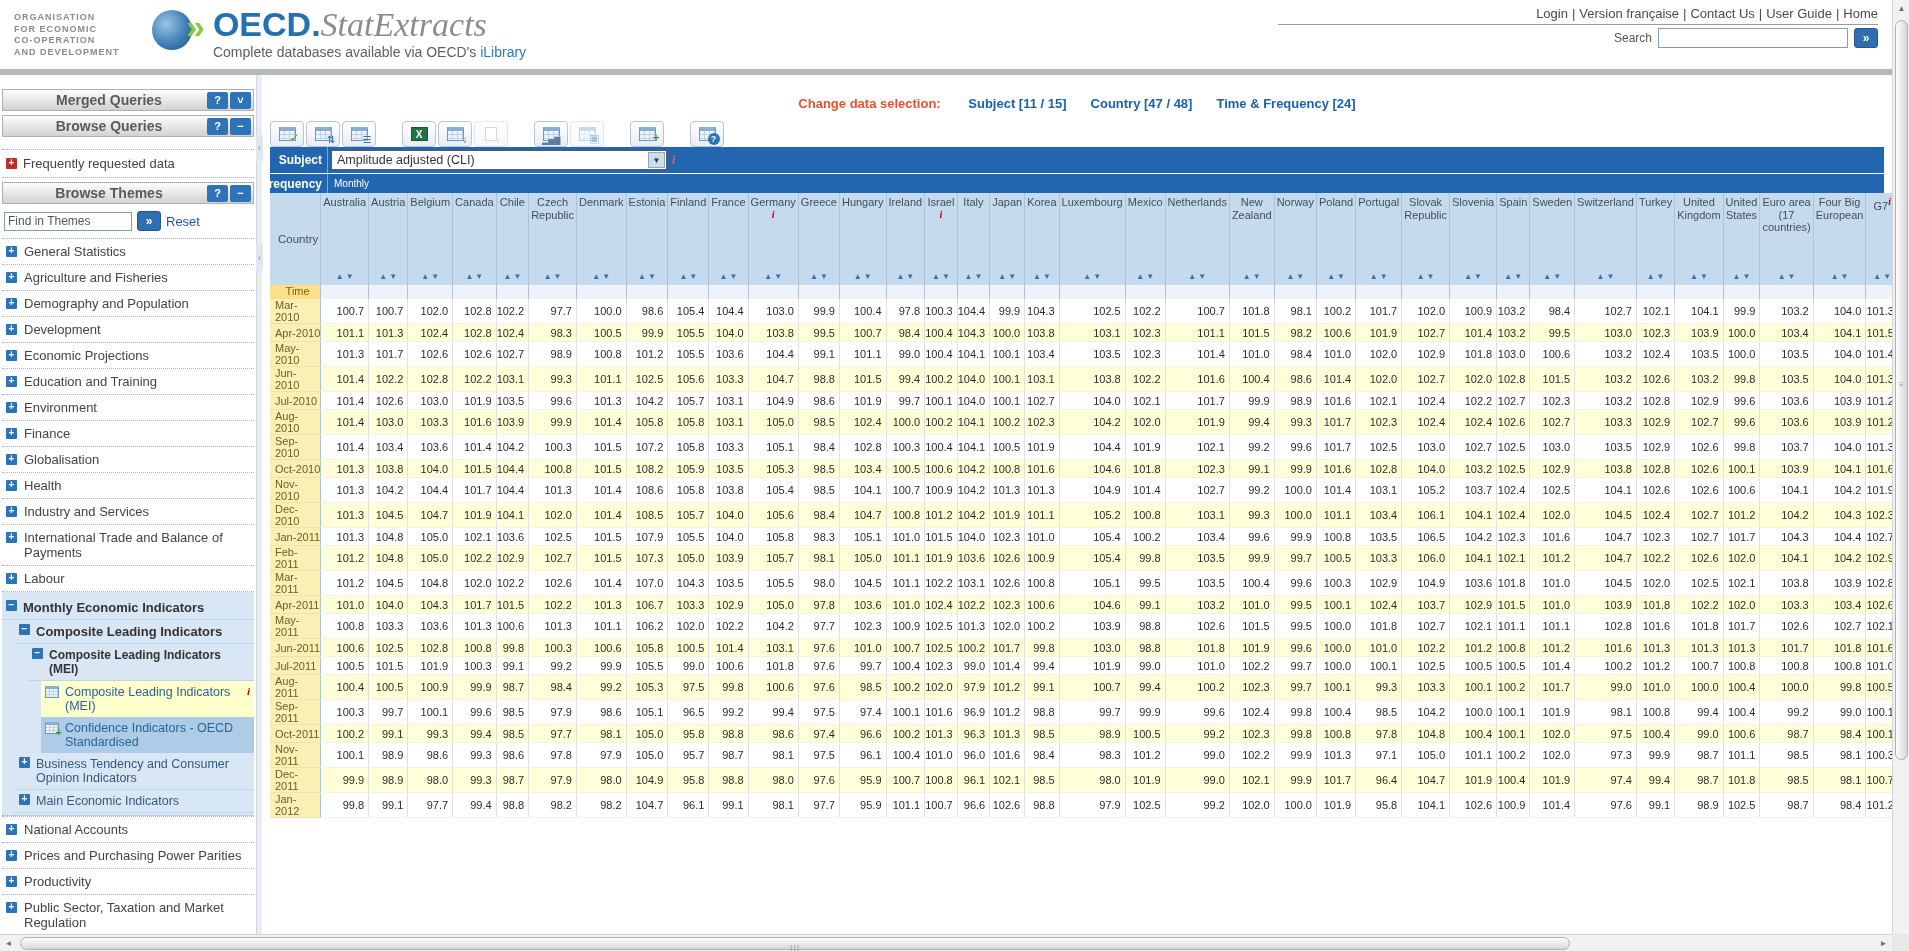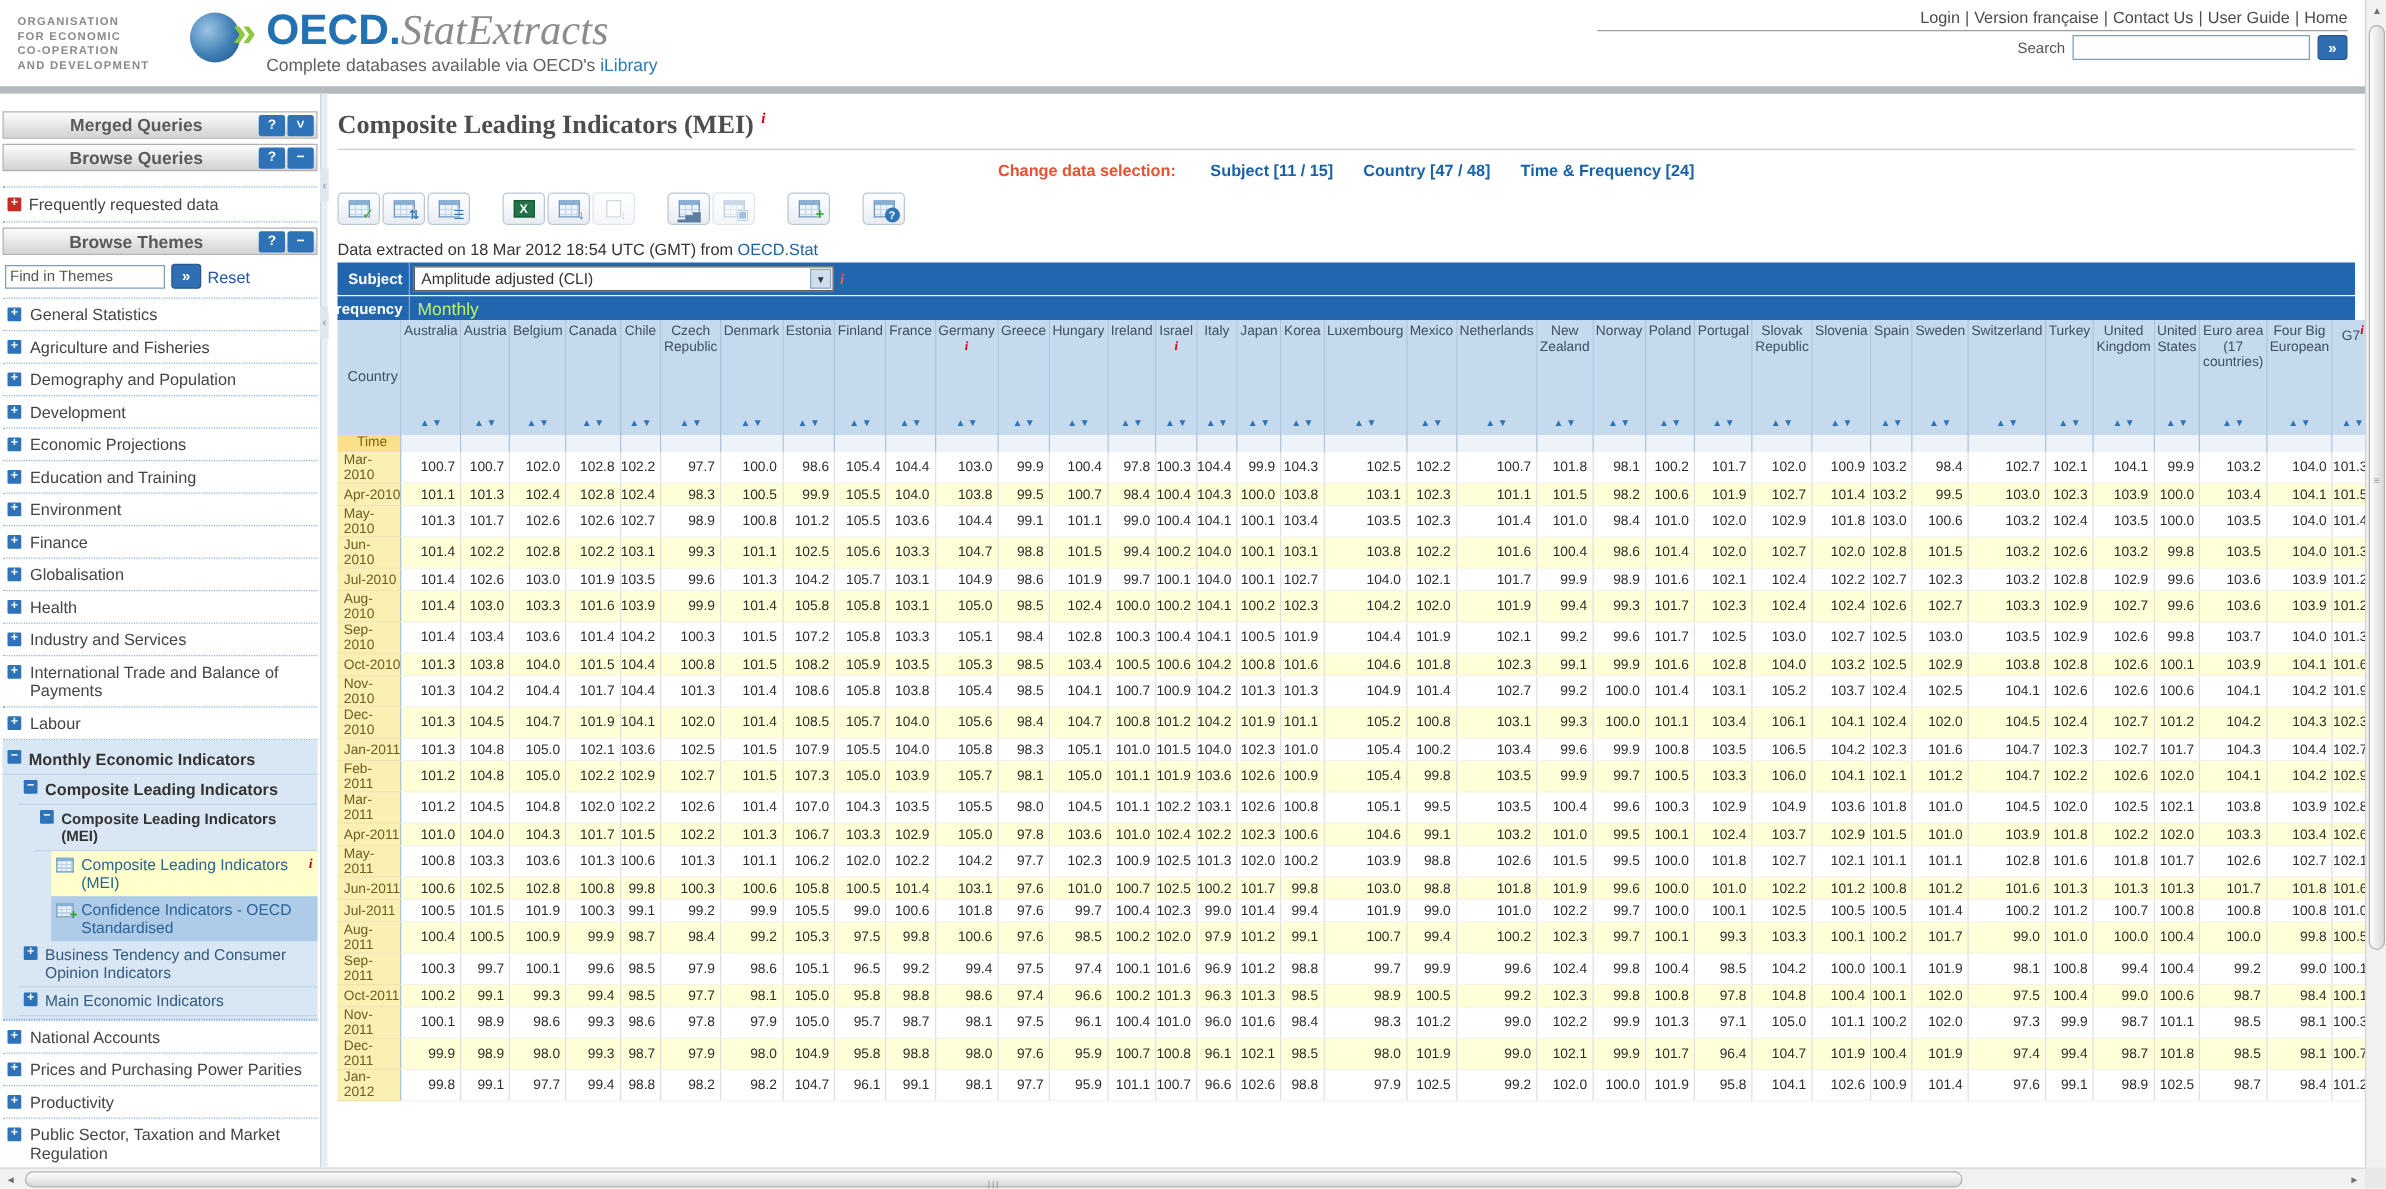--- a/index.html
+++ b/index.html
@@ -107,21 +107,21 @@
   .subject-bar { height:26px; }
   .freq-bar { height:19px; margin-top:1px; }
   .dim-label { width:58px; text-align:right; color:#fff; font-size:12px; font-weight:bold; padding-right:5px;
                border-right:1px solid #7aa6cf; align-self:stretch; display:flex; align-items:center; justify-content:flex-end; }
   .select-box { margin-left:3px; width:336px; height:20px; background:#fff; border:1px solid #58595b;
                 display:flex; align-items:center; cursor:pointer; }
   .select-box .sel-val { flex:1; font-size:12.5px; color:#333; padding-left:5px; white-space:nowrap; overflow:hidden; }
   .ddbtn { width:17px; height:16px; margin-right:1px; background:#cfdeed; border:1px solid #8ba8c4; color:#333;
            font-size:8px; text-align:center; line-height:15px; }
   .bar-info { color:#ff5b4d; font-family:"Liberation Serif",serif; font-weight:bold; font-style:italic; font-size:12px; margin-left:5px; }
-  .freq-val { color:#bef264; font-size:14px; padding-left:6px; }
+  .freq-val { color:#ffffff; font-size:10px; padding-left:6px; }
 
   
   .data-table { border-collapse:collapse; width:100%; table-layout:auto; }
   .data-table th, .data-table td { border-right:1px solid #aac4de; }
   .data-table thead th { background:#c6daee; color:#3d4f63; font-weight:normal; font-size:11px;
                          vertical-align:top; padding:3px 2px 1px 2px; line-height:1.15; text-align:center; }
   .data-table th.corner { width:70px; vertical-align:middle; text-align:left; padding-left:8px; font-size:11.5px; }
   .data-table thead tr.namerow th { height:72px; }
   .hinfo { color:#cc0000; font-family:"Liberation Serif",serif; font-weight:bold; font-style:italic; font-size:10px; }
   .data-table tr.sortrow th { height:20px; vertical-align:bottom; padding-bottom:3px; background:#c6daee; }
@@ -318,23 +318,20 @@
         </div>
       </div>
   </div>
 
   <div class="splitter">
     <div class="split-handle" style="top:60px;">‹</div>
     <div class="split-handle" style="top:170px;">‹</div>
   </div>
 
   <div class="main">
-    <div class="page-title">
-      <span>Composite Leading Indicators (MEI)</span><span class="title-info">i</span>
-    </div>
     <div class="sel-row">
       <span class="sel-label">Change data selection:</span>
       <span id="sel-links"><a>Subject [11 / 15]</a><a>Country [47 / 48]</a><a>Time &amp; Frequency [24]</a></span>
     </div>
     <div class="toolbar" id="toolbar">
         <div class="tgroup">
           <div class="tbtn">
             <span class="ticon table-check-icon">
               <span class="badge">✓</span>
             </span>
@@ -387,23 +384,20 @@
           </div>
         </div>
         <div class="tgroup">
           <div class="tbtn">
             <span class="ticon table-question-icon">
               <span class="badge">?</span>
             </span>
           </div>
         </div>
       </div>
-    <div class="extract-row">
-      <span>Data extracted on 18 Mar 2012 18:54 UTC (GMT) from </span><a>OECD.Stat</a>
-    </div>
 
     <div class="dim-bar subject-bar">
       <div class="dim-label">Subject</div>
       <div class="select-box">
         <span class="sel-val">Amplitude adjusted (CLI)</span>
         <span class="ddbtn">▼</span>
       </div>
       <span class="bar-info">i</span>
     </div>
     <div class="dim-bar freq-bar">

